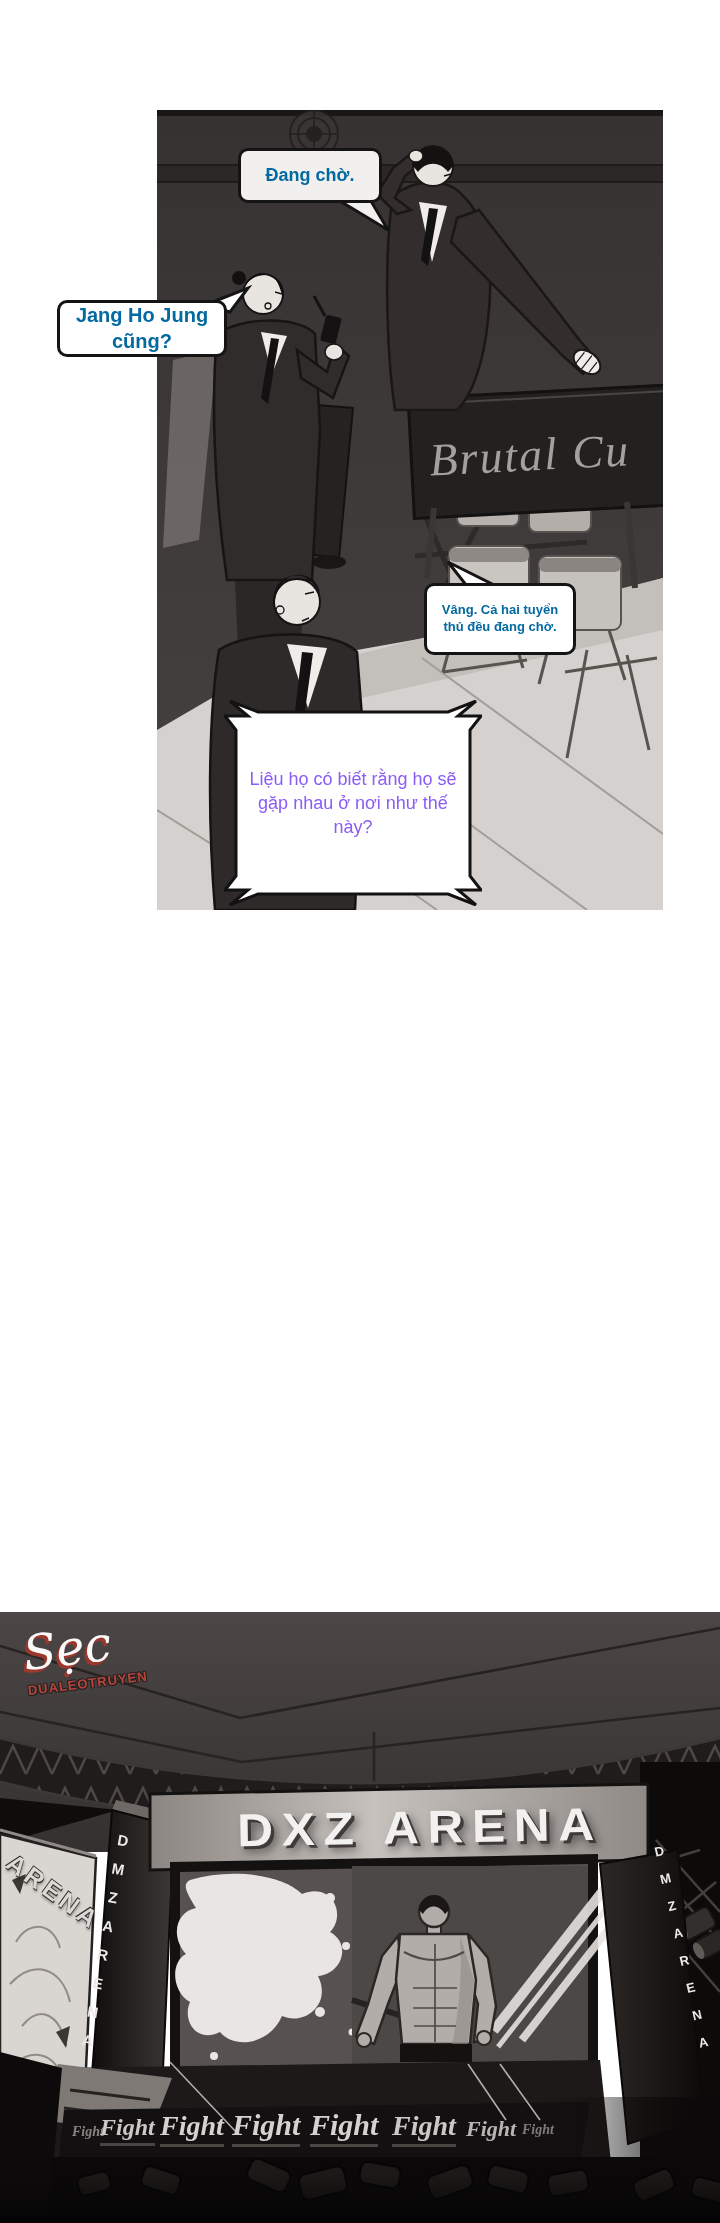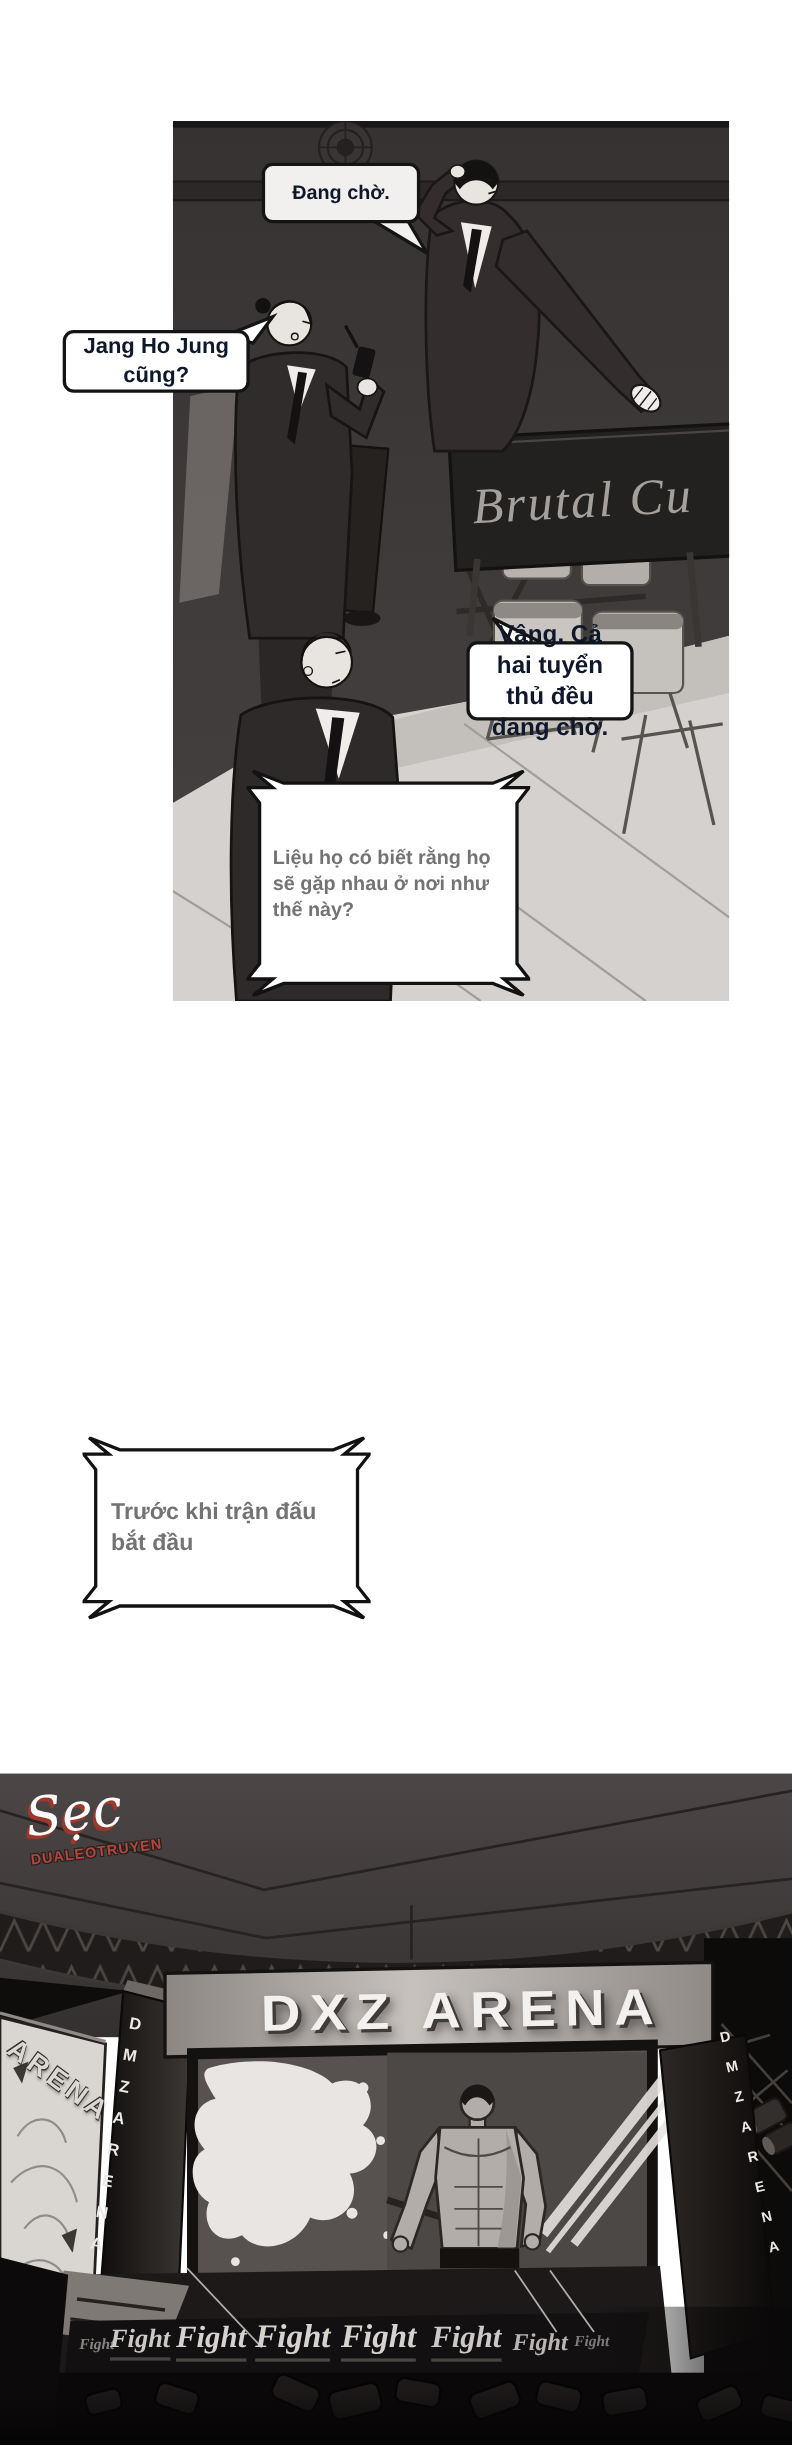--- a/index.html
+++ b/index.html
@@ -1,28 +1,28 @@
 <!DOCTYPE html>
 <html><head>
 <meta charset="utf-8">
 <style>
   html,body{margin:0;padding:0;background:#fff;}
   #page{position:relative;width:720px;height:2223px;background:#ffffff;overflow:hidden;
         font-family:"Liberation Sans",sans-serif;}
   
   .bubble{position:absolute;background:#ffffff;border:3px solid #141414;border-radius:10px;
           display:flex;align-items:center;justify-content:center;text-align:center;
-          font-weight:700;color:#0f172a;line-height:1.28;z-index:6;box-sizing:border-box;}
+          font-weight:700;color:#0369a1;line-height:1.28;z-index:6;box-sizing:border-box;}
   .tail{position:absolute;z-index:5;}
   
   .jagwrap{position:absolute;z-index:7;}
   .jagwrap svg{display:block;}
   .jagtext{position:absolute;left:0;top:0;width:100%;height:100%;display:flex;
-           align-items:center;justify-content:center;text-align:left;font-weight:700;
-           color:#737373;line-height:1.35;box-sizing:border-box;}
+           align-items:center;justify-content:center;text-align:center;font-weight:400;
+           color:#8b5cf6;line-height:1.35;box-sizing:border-box;}
   
   #panel1{position:absolute;left:157px;top:110px;width:506px;height:800px;overflow:hidden;z-index:2;}
   
   #arena{position:absolute;left:0;top:1612px;width:720px;height:611px;z-index:1;overflow:hidden;}
   .pillar-text{position:absolute;writing-mode:vertical-rl;text-orientation:upright;
                color:#eceae7;font-weight:700;z-index:3;}
   #jumbotron-title{position:absolute;left:180px;top:1800px;width:480px;text-align:center;
        font-size:46px;font-weight:700;letter-spacing:8px;color:#f3f1ef;z-index:3;
        transform:rotate(-1deg) scaleX(1.08);transform-origin:center;
        text-shadow:3px 3px 0 #403b38, 5px 6px 9px rgba(0,0,0,.5);}
@@ -170,46 +170,40 @@
       <polygon points="5,6 38,4 58,38" fill="#f2f0ee" stroke="#141414" stroke-width="3"></polygon>
     </svg>
     <div class="bubble" style="left:81px;top:38px;width:144px;height:55px;font-size:18px;background:#f2f0ee;">
         <span>Đang chờ.</span>
       </div>
 
     
     <svg class="tail" style="left:283px;top:445px" width="65" height="40">
       <polygon points="30,35 60,33 8,7" fill="#ffffff" stroke="#141414" stroke-width="3"></polygon>
     </svg>
-    <div class="bubble" style="left:267px;top:473px;width:152px;height:72px;font-size:22px;padding:6px 12px;">
+    <div class="bubble" style="left:267px;top:473px;width:152px;height:72px;font-size:13px;padding:6px 12px;">
         <span>Vâng. Cả hai tuyển thủ đều đang chờ.</span>
       </div>
 
     
     <div class="jagwrap" style="left:67px;top:590px;width:258px;height:206px;">
       <svg width="258" height="206">
         <polygon points="34,12 224,12 252,1 234,16 257,16 246,30 246,176 257,190 234,190 252,205 224,194 34,194 6,205 24,190 1,190 12,176 12,30 1,16 24,16 6,1" fill="#ffffff" stroke="#121212" stroke-width="3"></polygon>
       </svg>
       <div class="jagtext" style="padding:26px 24px;font-size:18px;">Liệu họ có biết rằng họ sẽ gặp nhau ở nơi như thế này?</div>
     </div>
   </div>
 
   <svg class="tail" style="left:200px;top:282px;z-index:5" width="55" height="35">
     <polygon points="5,23 30,30 48,6" fill="#ffffff" stroke="#141414" stroke-width="3"></polygon>
   </svg>
   <div class="bubble" style="left:57px;top:300px;width:170px;height:57px;font-size:20px;">
       <span>Jang Ho Jung cũng?</span>
     </div>
 
-  <div class="jagwrap" style="left:75px;top:1306px;width:262px;height:166px;">
-    <svg width="262" height="166">
-      <polygon points="34,12 228,12 256,1 238,16 261,16 250,30 250,136 261,150 238,150 256,165 228,154 34,154 6,165 24,150 1,150 12,136 12,30 1,16 24,16 6,1" fill="#ffffff" stroke="#121212" stroke-width="3"></polygon>
-    </svg>
-    <div class="jagtext" style="padding:24px 26px;font-size:21px;">Trước khi trận đấu bắt đầu</div>
-  </div>
 
 
   <div id="arena">
     <svg width="720" height="611" viewBox="0 0 720 611">
       <defs>
         <linearGradient id="ceil" x1="0" y1="0" x2="0" y2="1">
           <stop offset="0" stop-color="#4c4746"></stop>
             <stop offset="1" stop-color="#343030"></stop>
         </linearGradient>
         <linearGradient id="hdr" x1="0" y1="0" x2="1" y2="0">

